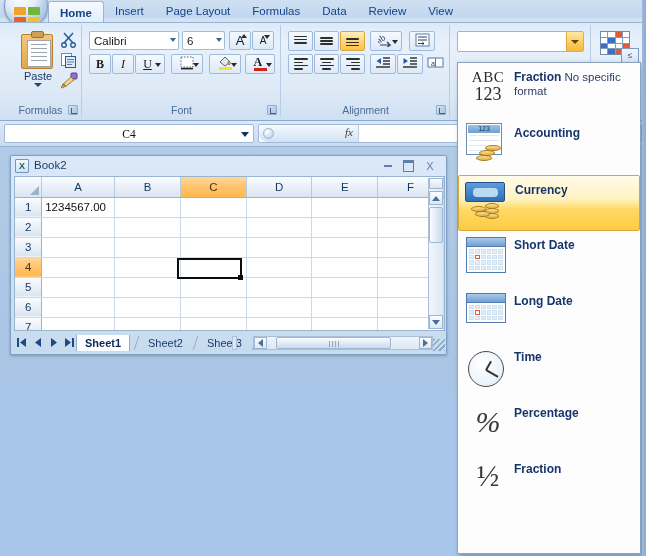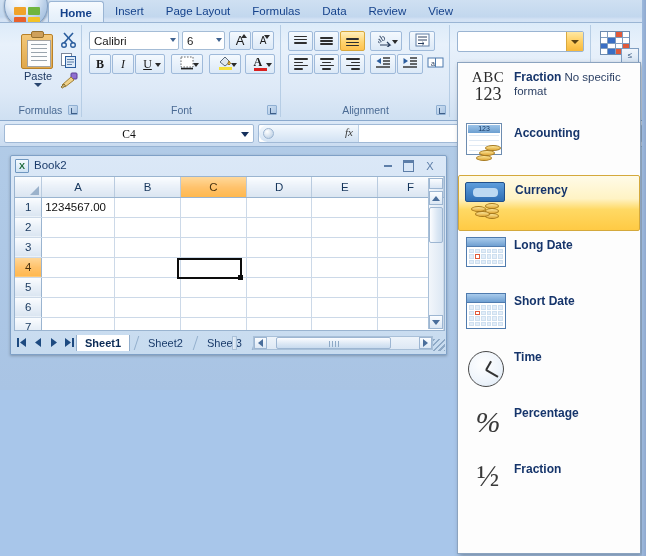--- a/index.html
+++ b/index.html
@@ -969,20 +969,57 @@
             <span class="coin c2"></span>
         </span>
       </span>
       <span class="txt">
         <span class="nm">Currency</span>
       </span>
     </div>
 
     <div class="fmt-item">
       <span class="ic">
+        <span class="gl-cal">
+          <span class="top"></span>
+          <span class="cells">
+              <i></i>
+              <i></i>
+              <i></i>
+              <i></i>
+              <i></i>
+              <i></i>
+              <i></i>
+              <i class="hl"></i>
+              <i></i>
+              <i></i>
+              <i></i>
+              <i></i>
+              <i></i>
+              <i></i>
+              <i></i>
+              <i></i>
+              <i></i>
+              <i></i>
+              <i></i>
+              <i></i>
+              <i></i>
+              <i></i>
+              <i></i>
+              <i></i>
+            </span>
+        </span>
+      </span>
+      <span class="txt">
+        <span class="nm">Short Date</span>
+      </span>
+    </div>
+
+    <div class="fmt-item">
+      <span class="ic">
         <span class="gl-cal longd">
           <span class="top"></span>
           <span class="cells">
               <i></i>
               <i></i>
               <i></i>
               <i></i>
               <i></i>
               <i></i>
               <i></i>
@@ -995,57 +1032,20 @@
               <i></i>
               <i></i>
               <i></i>
               <i></i>
               <i></i>
             </span>
         </span>
       </span>
       <span class="txt">
         <span class="nm">Long Date</span>
-      </span>
-    </div>
-
-    <div class="fmt-item">
-      <span class="ic">
-        <span class="gl-cal">
-          <span class="top"></span>
-          <span class="cells">
-              <i></i>
-              <i></i>
-              <i></i>
-              <i></i>
-              <i></i>
-              <i></i>
-              <i></i>
-              <i class="hl"></i>
-              <i></i>
-              <i></i>
-              <i></i>
-              <i></i>
-              <i></i>
-              <i></i>
-              <i></i>
-              <i></i>
-              <i></i>
-              <i></i>
-              <i></i>
-              <i></i>
-              <i></i>
-              <i></i>
-              <i></i>
-              <i></i>
-            </span>
-        </span>
-      </span>
-      <span class="txt">
-        <span class="nm">Short Date</span>
       </span>
     </div>
 
     <div class="fmt-item">
       <span class="ic">
         <span class="gl-clock">
             <span class="hh"></span>
             <span class="mm"></span>
           </span>
       </span>

